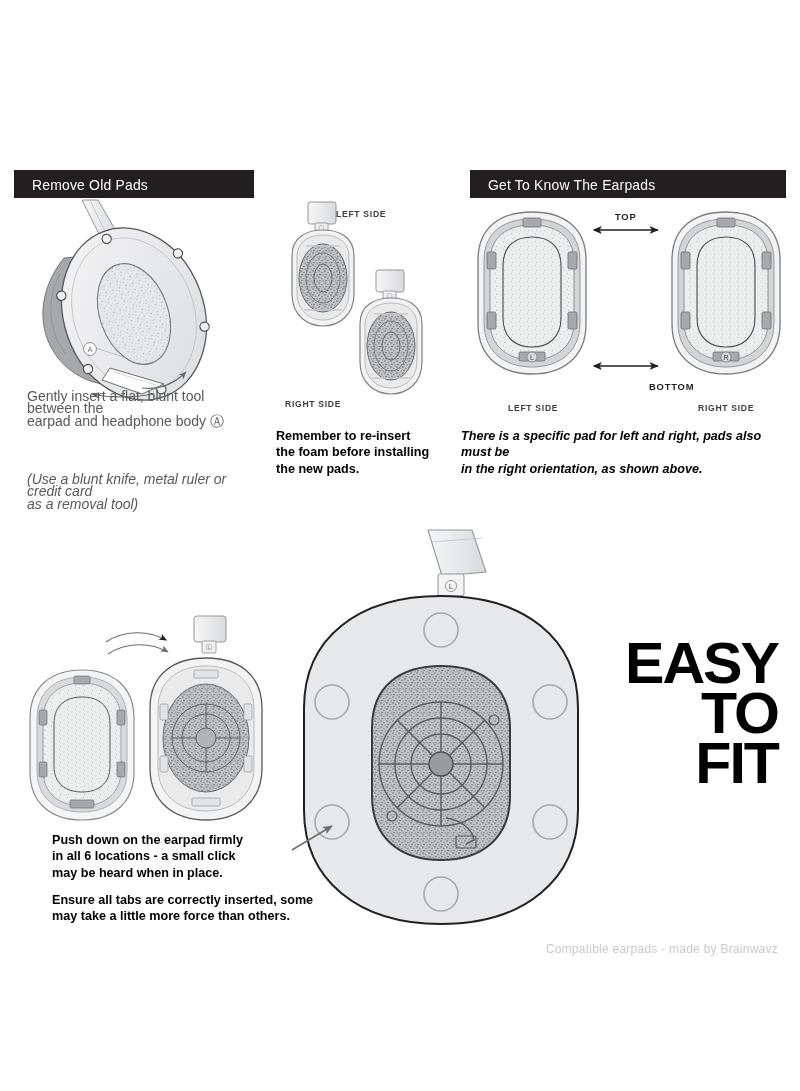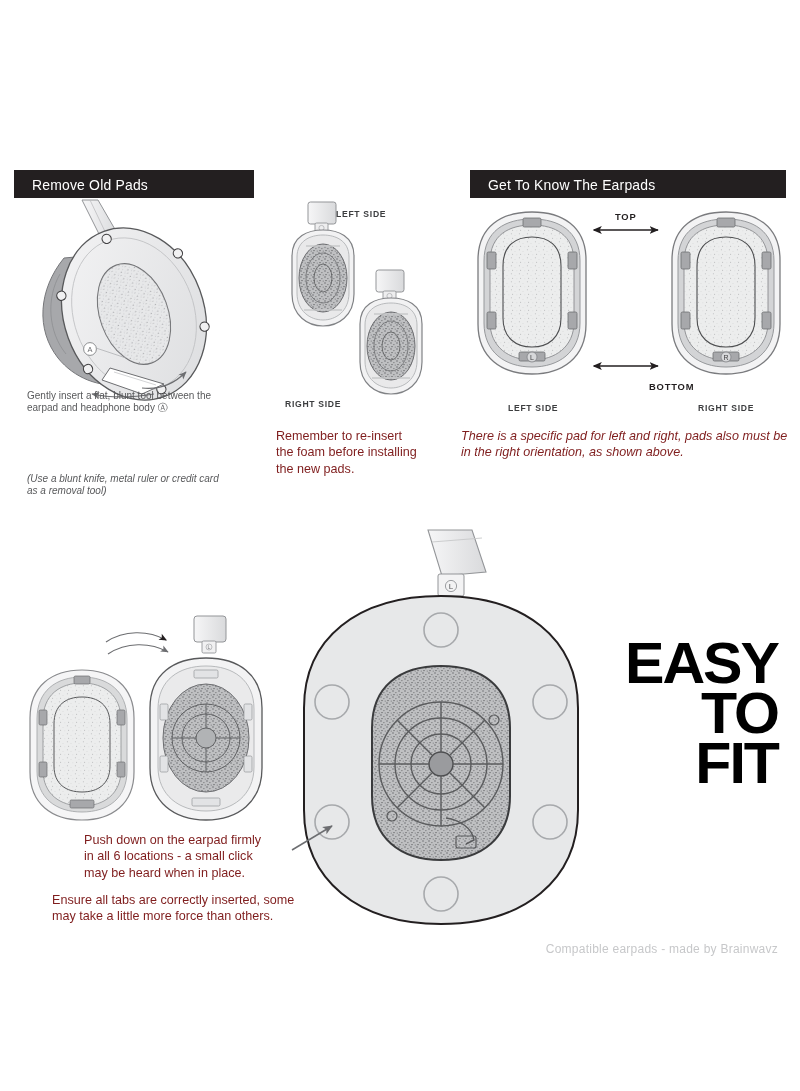--- a/index.html
+++ b/index.html
@@ -26,29 +26,30 @@
     letter-spacing: .2px;
     transform: scaleX(.93);
     transform-origin: left center;
     white-space: nowrap;
   }
 
   
   .cap {
     position: absolute;
     color: #58595b;
-    font-size: 10px;
+    font-size: 14px;
     line-height: 12.4px;
     white-space: pre-line;
   }
   .cap.italic { font-style: italic; }
   .cap.big {
-    color: #7f1d1d;
+    color: #000000;
     font-size: 12.6px;
     line-height: 16.4px;
+    font-weight: bold;
   }
   .cap.big.italic { font-style: italic; }
 
   .sidelbl {
     position: absolute;
     color: #3c3d3f;
     font-size: 8.6px;
     font-weight: bold;
     letter-spacing: .7px;
     white-space: nowrap;
@@ -326,21 +327,21 @@
 
       <rect x="168" y="58" width="24" height="8" rx="1.4" fill="#e2e3e5" stroke="#939598" stroke-width=".7"></rect>
       <rect x="134" y="92" width="8" height="16" rx="1.4" fill="#e2e3e5" stroke="#939598" stroke-width=".7"></rect>
       <rect x="218" y="92" width="8" height="16" rx="1.4" fill="#e2e3e5" stroke="#939598" stroke-width=".7"></rect>
       <rect x="134" y="144" width="8" height="16" rx="1.4" fill="#e2e3e5" stroke="#939598" stroke-width=".7"></rect>
       <rect x="218" y="144" width="8" height="16" rx="1.4" fill="#e2e3e5" stroke="#939598" stroke-width=".7"></rect>
       <rect x="166" y="186" width="28" height="8" rx="1.4" fill="#e2e3e5" stroke="#939598" stroke-width=".7"></rect>
     </g>
   </svg>
 
-  <div class="cap big" style="left:52px; top:832px; width:280px;margin-left:32px;">Push down on the earpad firmly
+  <div class="cap big" style="left:52px; top:832px; width:280px;">Push down on the earpad firmly
 in all 6 locations - a small click
 may be heard when in place.</div>
   <div class="cap big" style="left:52px; top:892px; width:300px;">Ensure all tabs are correctly inserted, some
 may take a little more force than others.</div>
 
   <svg style="left:296px; top:528px;" width="290" height="412" viewBox="0 0 290 412">
 
     <path d="M132,2 L176,2 L190,44 L146,48 Z" fill="url(#armGrad)" stroke="#939598" stroke-width="1.1"></path>
     <path d="M136,14 L186,10" fill="none" stroke="#c7c8ca" stroke-width=".9"></path>
     <rect x="142" y="46" width="26" height="22" rx="2" fill="#f3f3f4" stroke="#939598" stroke-width="1"></rect>

